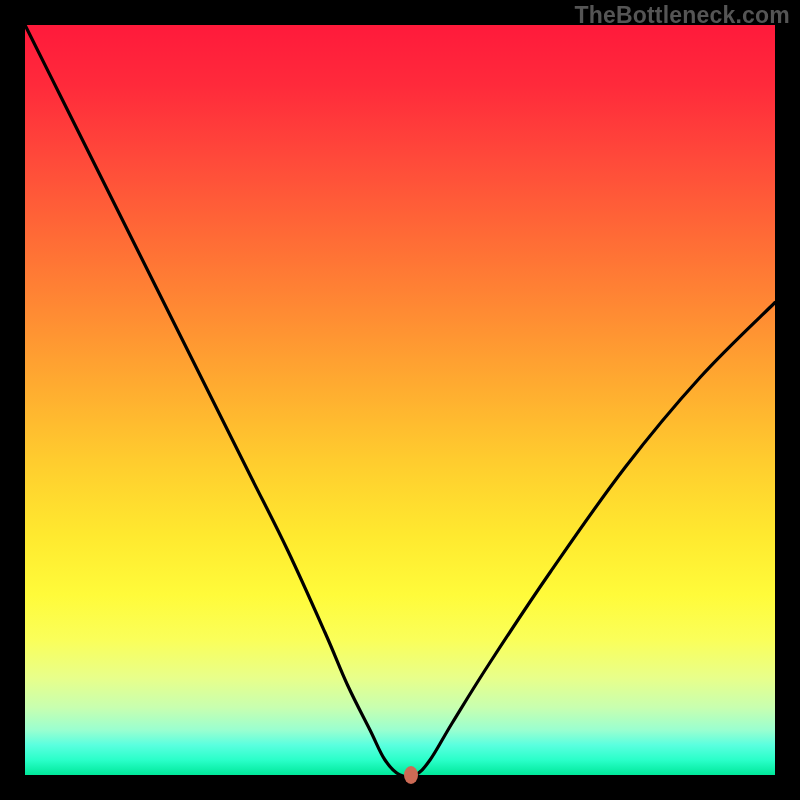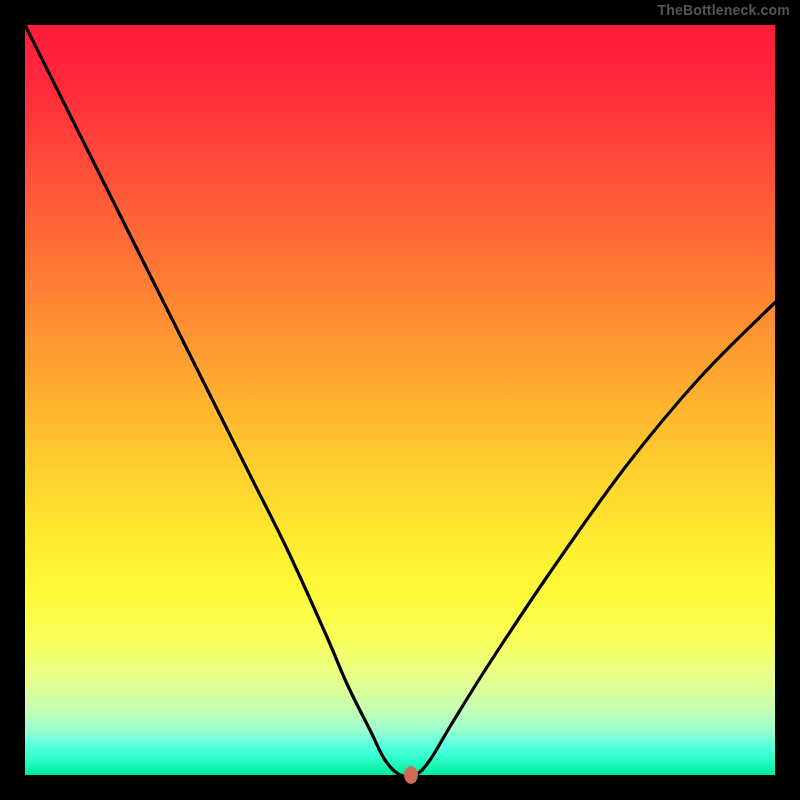--- a/index.html
+++ b/index.html
@@ -33,21 +33,21 @@
       #5affdf 96%,
       #2affc9 98%,
       #00e89a 100%
     );
   }
   .watermark {
     position: absolute;
     top: 2px;
     right: 10px;
     font-family: Arial, Helvetica, sans-serif;
-    font-size: 14px;
+    font-size: 23px;
     font-weight: 600;
     color: #555;
     letter-spacing: 0.2px;
     user-select: none;
     margin-left: 36px;
   }
   svg.curve {
     position: absolute;
     left: 0; top: 0;
     width: 100%;

